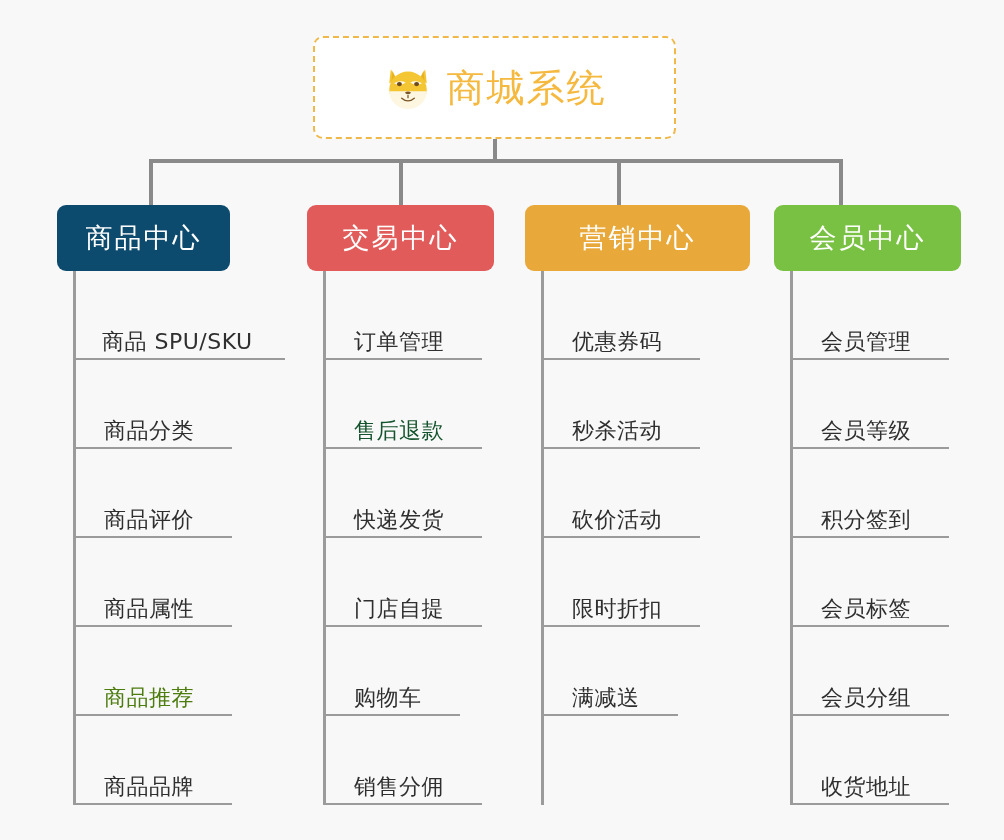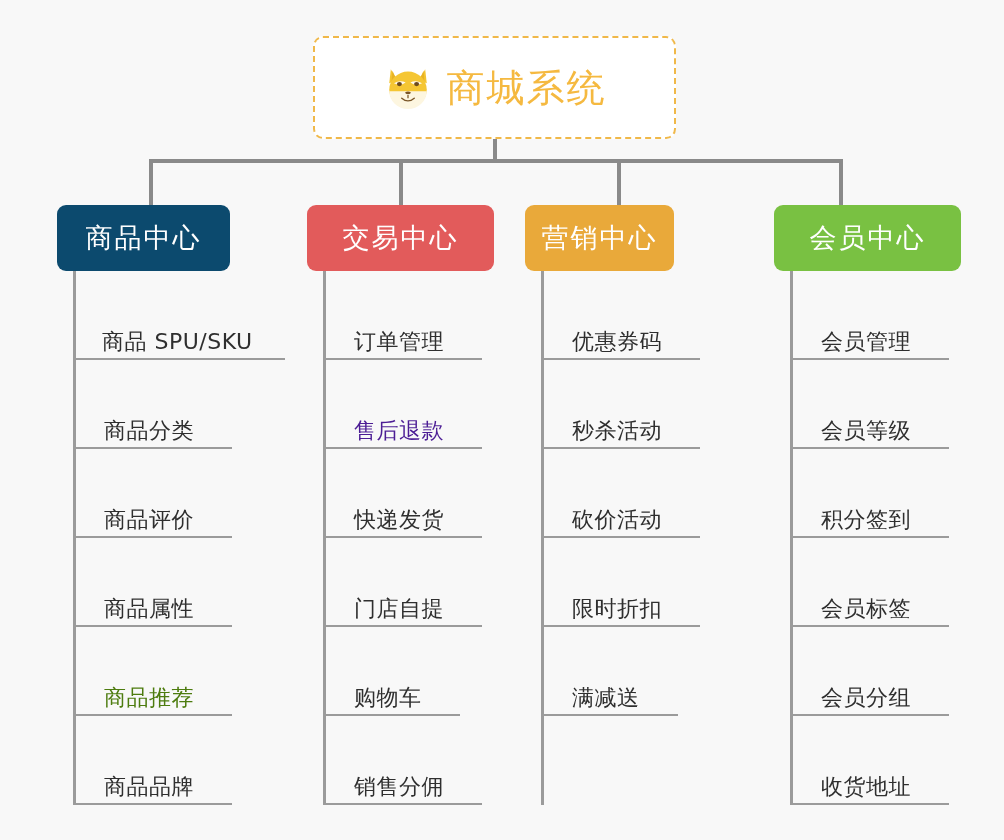--- a/index.html
+++ b/index.html
@@ -201,21 +201,21 @@
     <div class="branch-header" style="width: 187px; background: rgb(226, 91, 91);">
       <span>交易中心</span>
     </div>
     <div class="branch-spine" style="height: 534px; background: rgb(155, 155, 155);"></div>
     <ul class="leaf-list">
       <li class="leaf">
         <span class="leaf-label" style="color: rgb(47, 47, 47);">订单管理</span>
         <span class="leaf-rule" style="width: 158px; background: rgb(155, 155, 155);"></span>
       </li>
       <li class="leaf">
-        <span class="leaf-label" style="color: #4c1d95;">售后退款</span>
+        <span class="leaf-label" style="color: #14532d;">售后退款</span>
         <span class="leaf-rule" style="width: 158px; background: rgb(155, 155, 155);"></span>
       </li>
       <li class="leaf">
         <span class="leaf-label" style="color: rgb(47, 47, 47);">快递发货</span>
         <span class="leaf-rule" style="width: 158px; background: rgb(155, 155, 155);"></span>
       </li>
       <li class="leaf">
         <span class="leaf-label" style="color: rgb(47, 47, 47);">门店自提</span>
         <span class="leaf-rule" style="width: 158px; background: rgb(155, 155, 155);"></span>
       </li>
@@ -224,21 +224,21 @@
         <span class="leaf-rule" style="width: 136px; background: rgb(155, 155, 155);"></span>
       </li>
       <li class="leaf">
         <span class="leaf-label" style="color: rgb(47, 47, 47);">销售分佣</span>
         <span class="leaf-rule" style="width: 158px; background: rgb(155, 155, 155);"></span>
       </li>
     </ul>
   </div>
 
   <div class="branch" id="branch-2" style="left:525px; width:190px;">
-    <div class="branch-header" style="width: 149px; background: rgb(233, 169, 58);">
+    <div class="branch-header" style="width: 225px; background: rgb(233, 169, 58);">
       <span>营销中心</span>
     </div>
     <div class="branch-spine" style="height: 534px; background: rgb(155, 155, 155);"></div>
     <ul class="leaf-list">
       <li class="leaf">
         <span class="leaf-label" style="color: rgb(47, 47, 47);">优惠券码</span>
         <span class="leaf-rule" style="width: 158px; background: rgb(155, 155, 155);"></span>
       </li>
       <li class="leaf">
         <span class="leaf-label" style="color: rgb(47, 47, 47);">秒杀活动</span>

